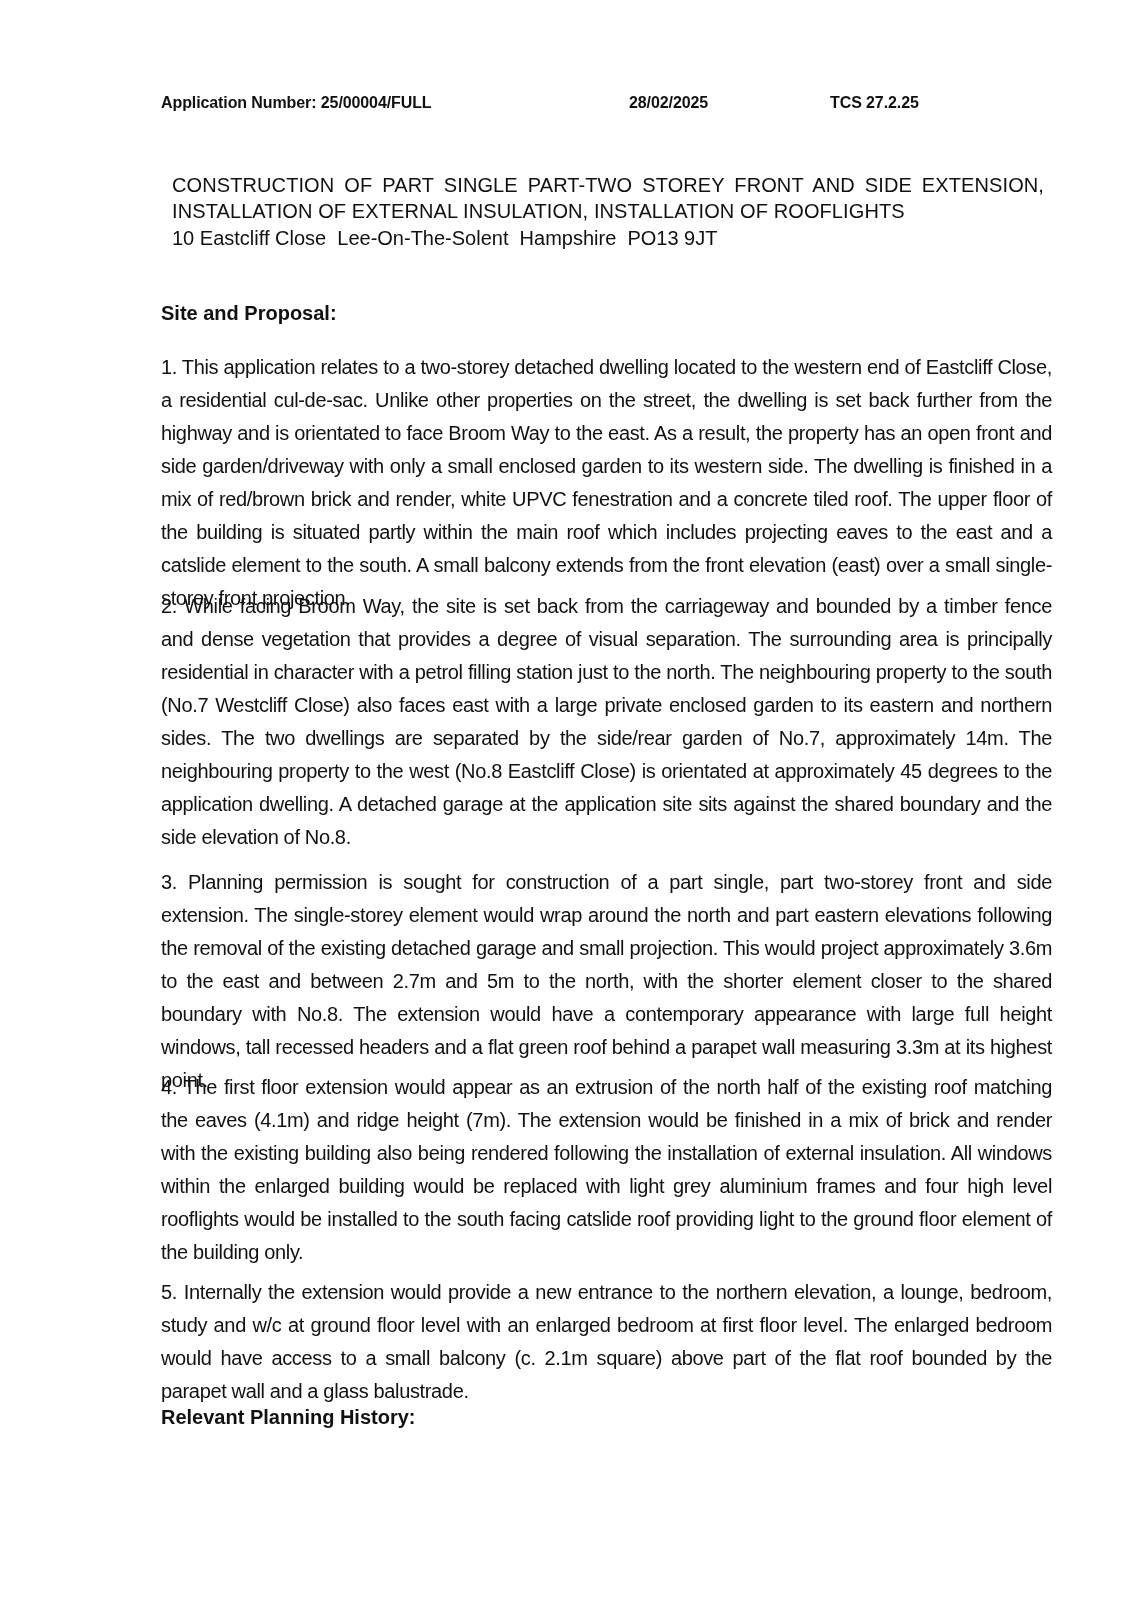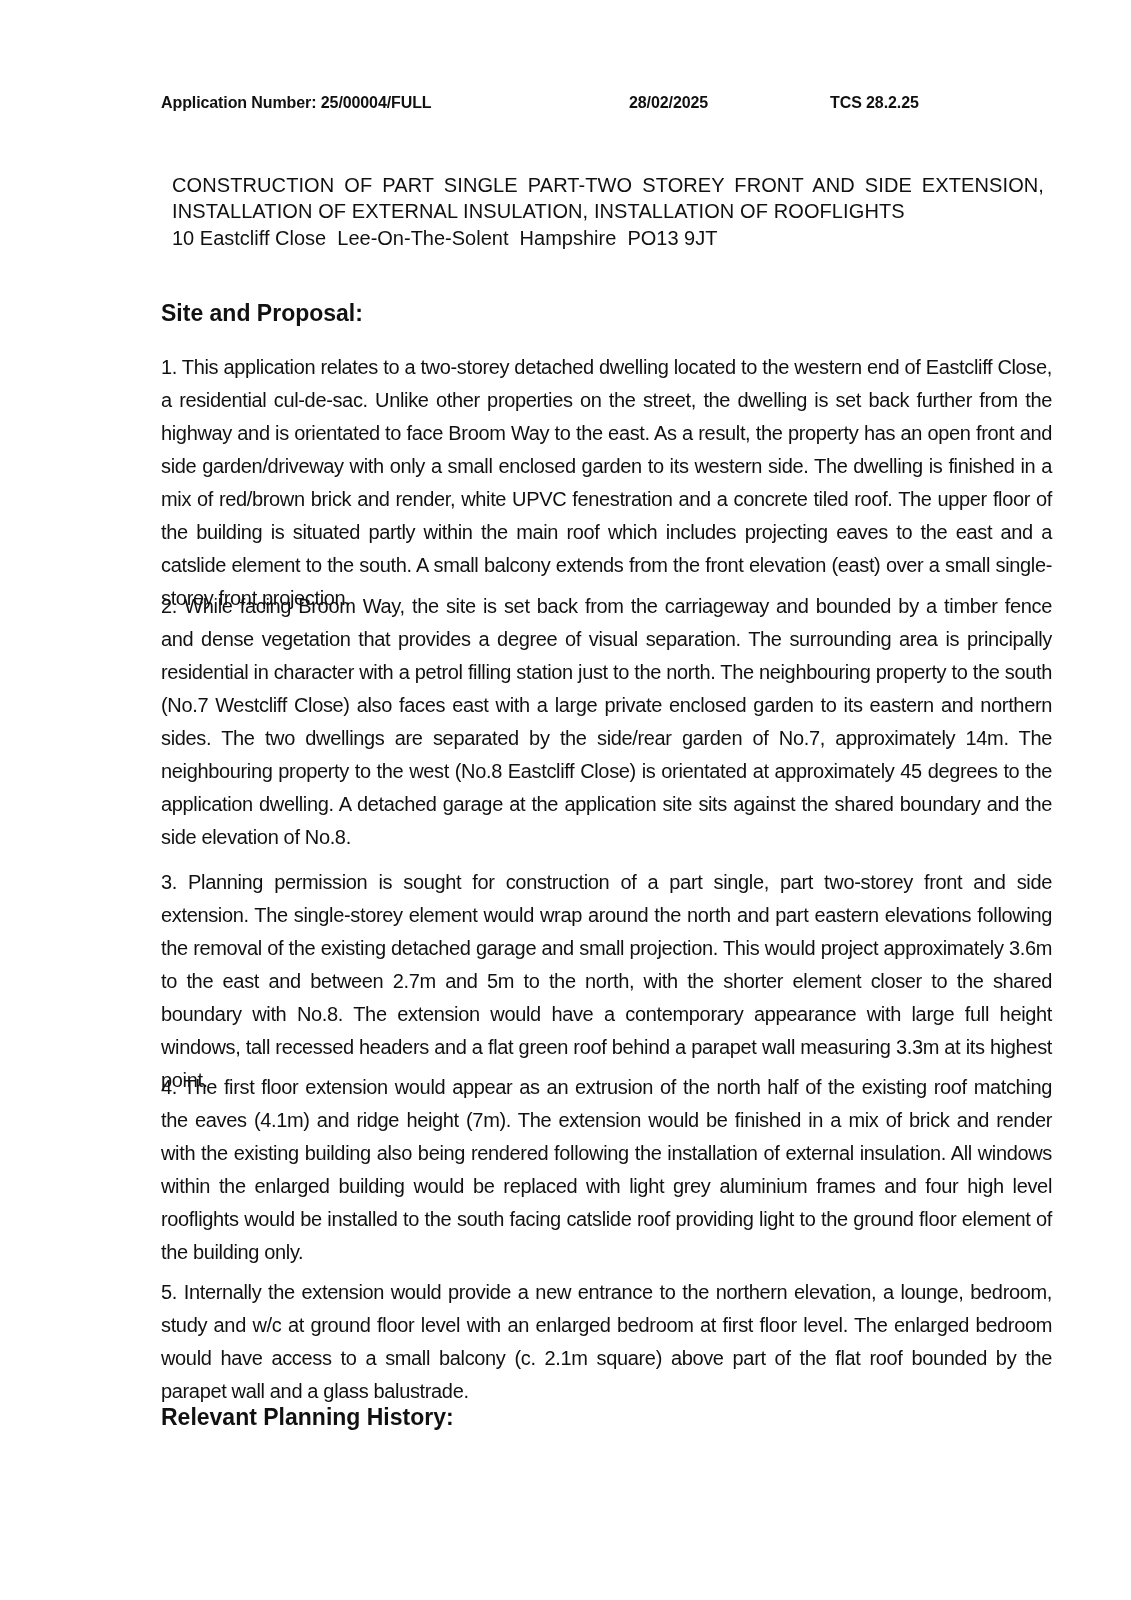--- a/index.html
+++ b/index.html
@@ -58,21 +58,21 @@
     }
     .proposal .address {
       display: block;
       white-space: pre;
     }
 
     .section-heading {
       position: absolute;
       left: 0;
       font-weight: bold;
-      font-size: 23px;
+      font-size: 20px;
       line-height: 26px;
     }
     .h-site { top: 300px; }
     .h-history { top: 1404px; }
 
     .para {
       position: absolute;
       left: 0;
       width: 891px;
       font-size: 20px;
@@ -90,21 +90,21 @@
     .p5 { top: 1276px; }
   </style>
 </head>
 <body>
 
 <div class="page">
 
   <div class="header-row">
     <span class="h-appnum">Application Number: 25/00004/FULL</span>
     <span class="h-date">28/02/2025</span>
-    <span class="h-ref">TCS 28.2.25</span>
+    <span class="h-ref">TCS 27.2.25</span>
   </div>
 
   <div class="proposal">
     <span class="desc">CONSTRUCTION OF PART SINGLE PART-TWO STOREY FRONT AND SIDE EXTENSION, INSTALLATION OF EXTERNAL INSULATION, INSTALLATION OF ROOFLIGHTS</span>
     <span class="address">10 Eastcliff Close  Lee-On-The-Solent  Hampshire  PO13 9JT</span>
   </div>
 
   <div class="section-heading h-site">Site and Proposal:</div>
 
   <p class="para p1">1. This application relates to a two-storey detached dwelling located to the western end of Eastcliff Close, a residential cul-de-sac. Unlike other properties on the street, the dwelling is set back further from the highway and is orientated to face Broom Way to the east. As a result, the property has an open front and side garden/driveway with only a small enclosed garden to its western side. The dwelling is finished in a mix of red/brown brick and render, white UPVC fenestration and a concrete tiled roof. The upper floor of the building is situated partly within the main roof which includes projecting eaves to the east and a catslide element to the south. A small balcony extends from the front elevation (east) over a small single-storey front projection.</p>

